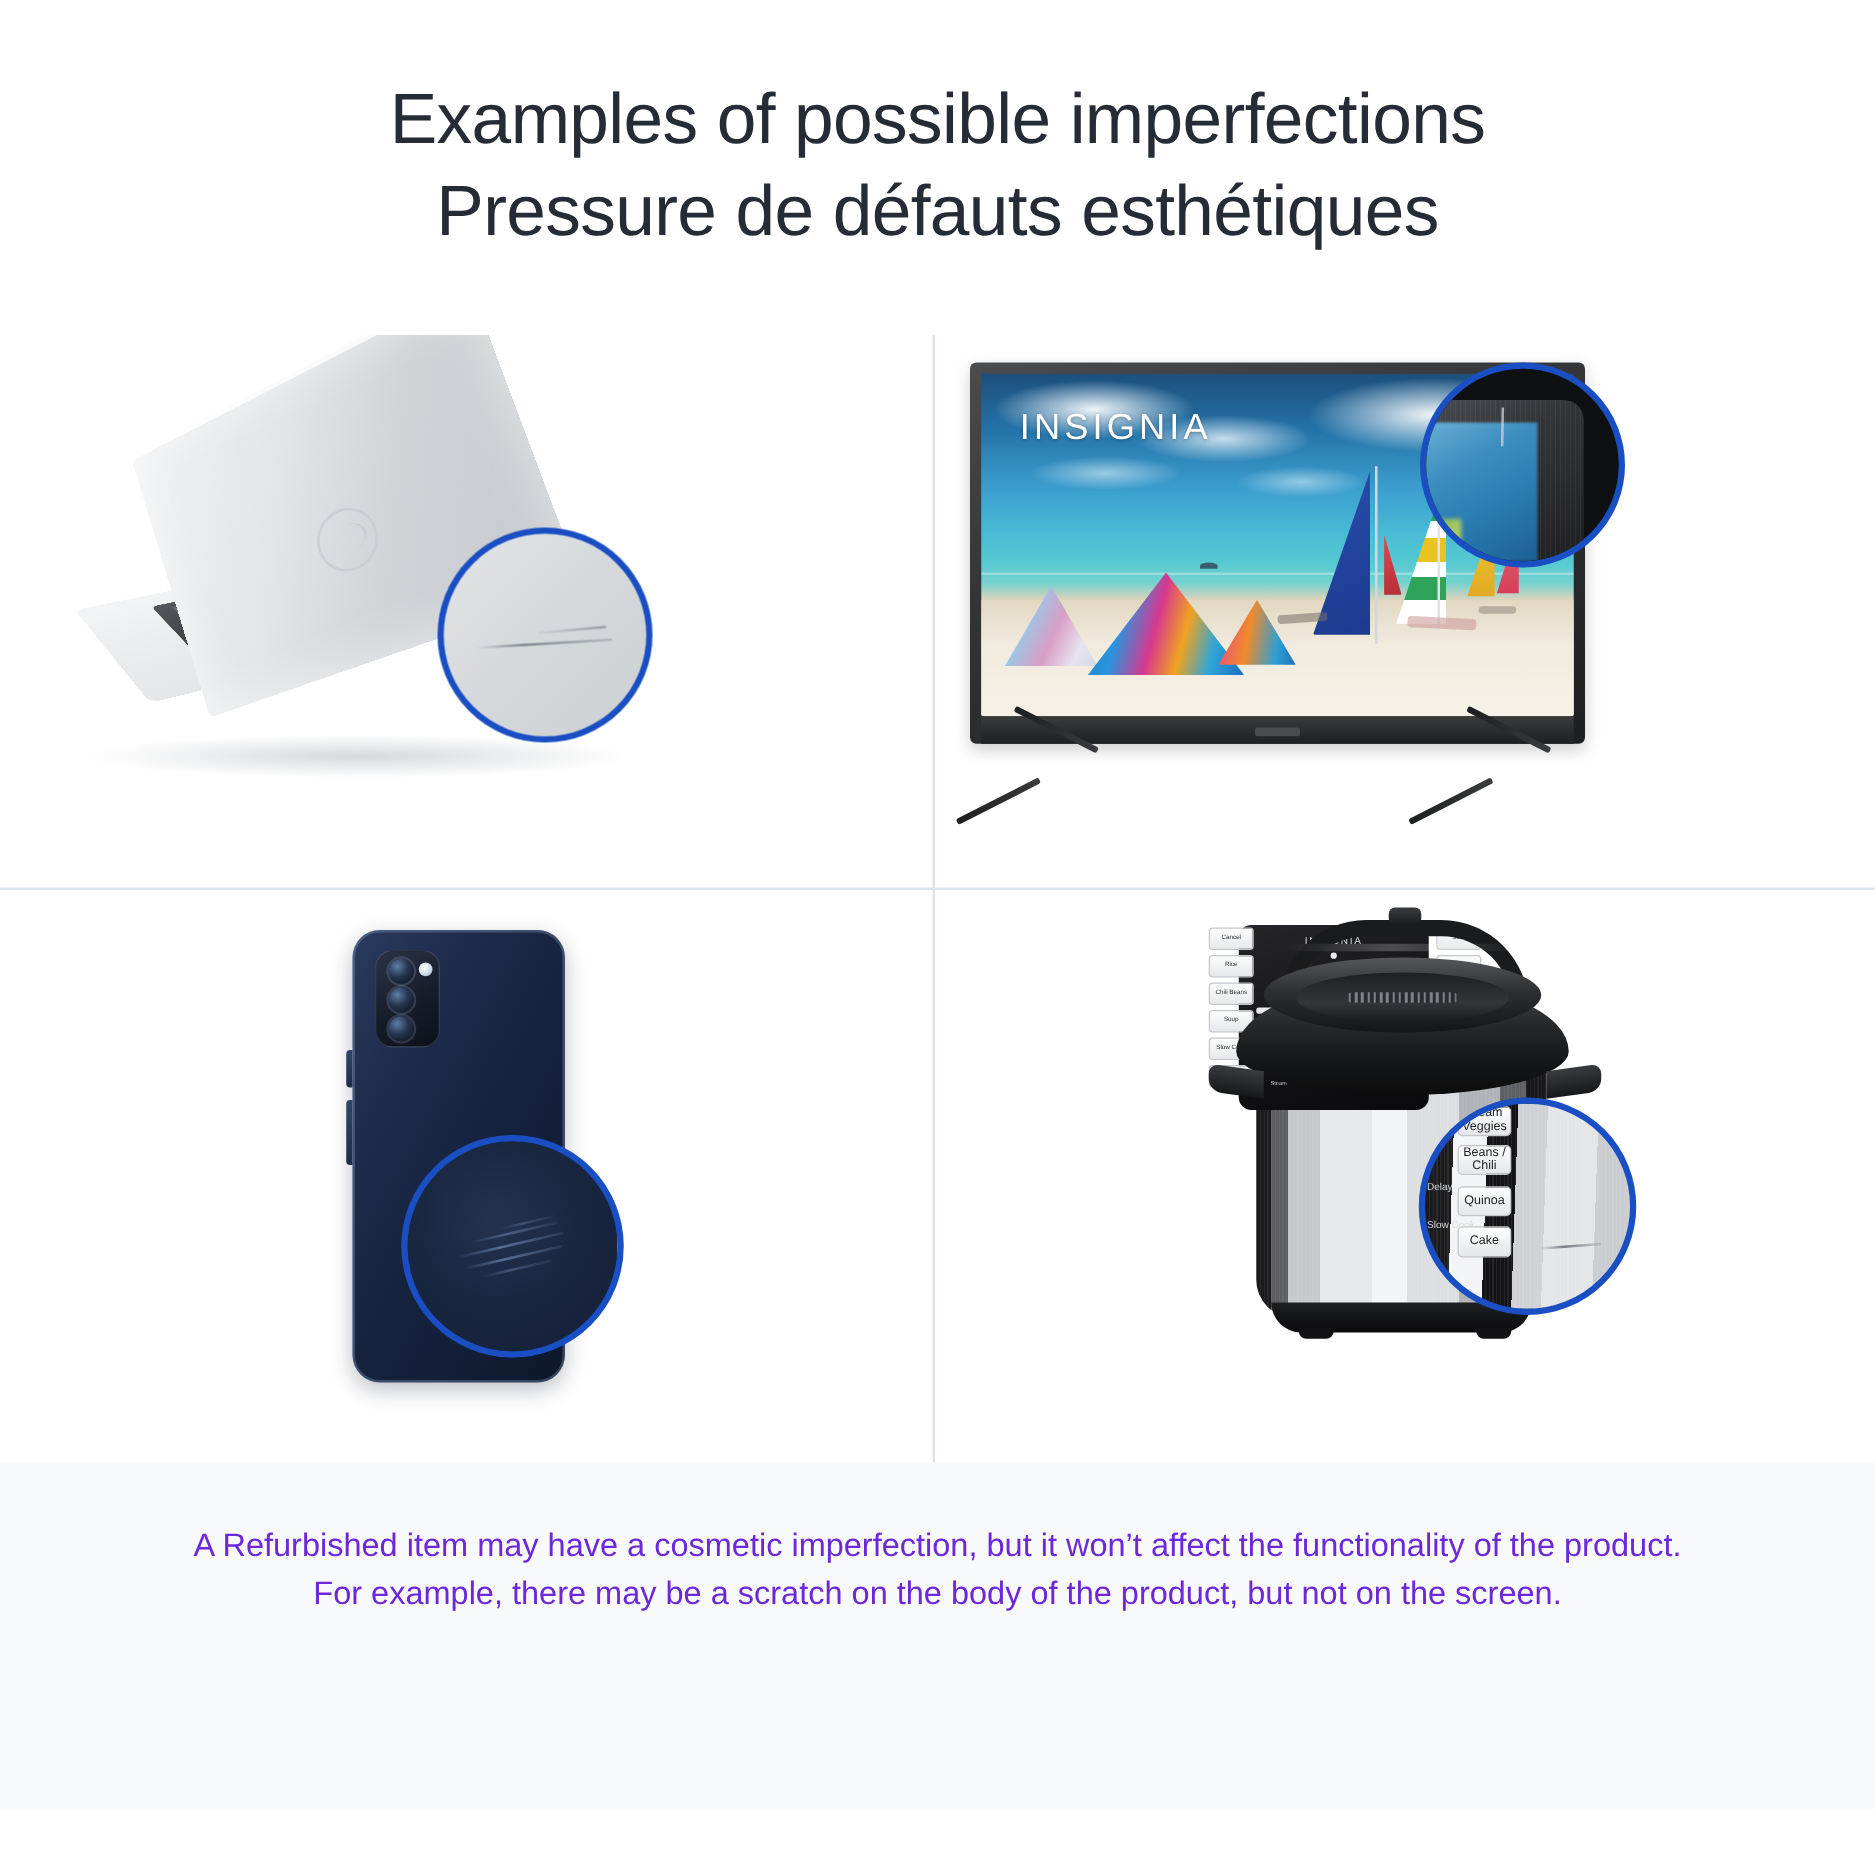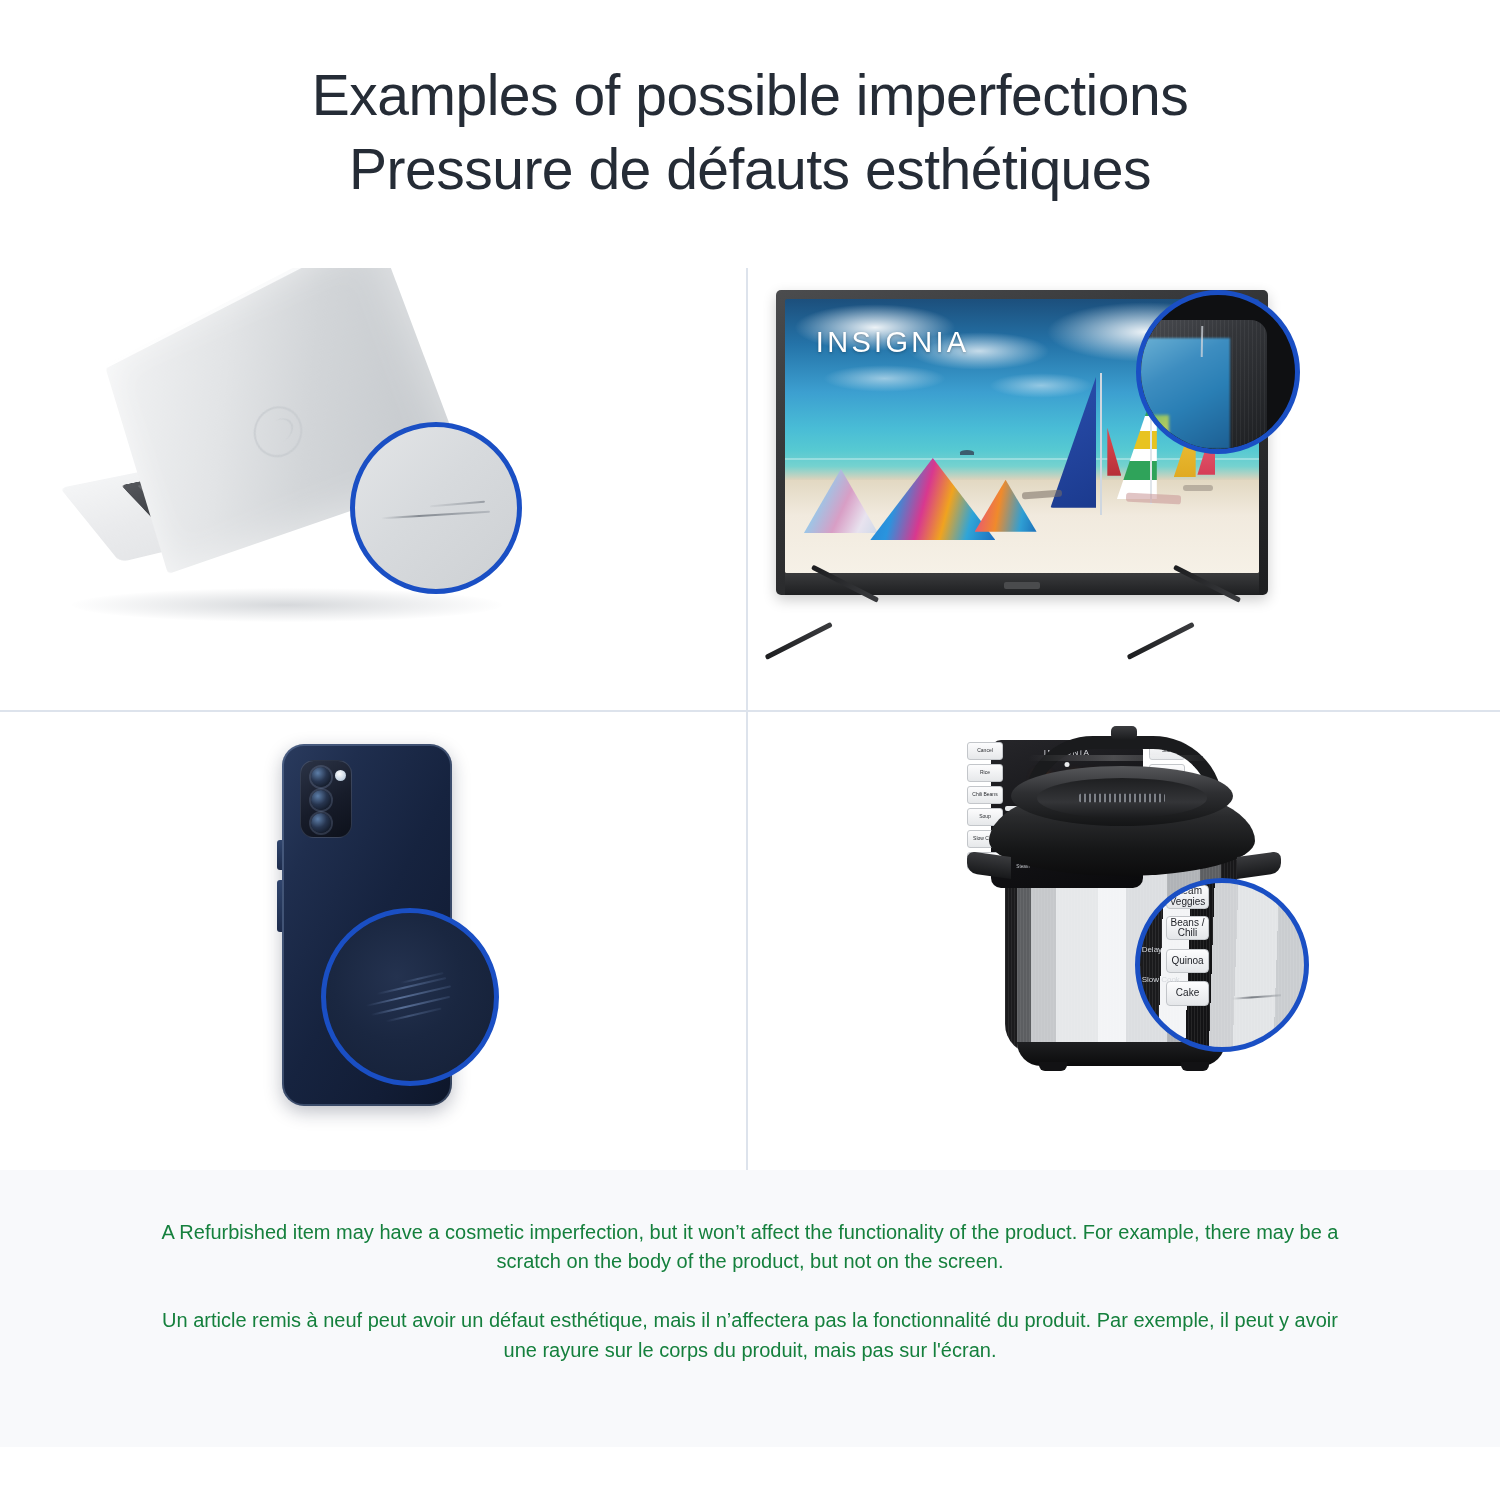--- a/index.html
+++ b/index.html
@@ -717,23 +717,23 @@
   }
 
   
   .footer {
     flex: 1;
     background: #f8f9fb;
     padding: 48px 152px 0;
     text-align: center;
   }
   .footer p {
-    font-size: 20px;
+    font-size: 26px;
     line-height: 1.46;
-    color: #15803d;
+    color: #6d28d9;
   }
   .footer p + p { margin-top: 30px; }
 </style>
 </head>
 <body>
 
 <div class="page">
 
   <div class="header">
     <div class="title-line">Examples of possible imperfections</div>
@@ -936,16 +936,15 @@
             <div class="mc-scratch"></div>
           </div>
         </div>
       </div>
     </div>
 
   </div>
 
   <div class="footer">
     <p>A Refurbished item may have a cosmetic imperfection, but it won’t affect the functionality of the product. For example, there may be a scratch on the body of the product, but not on the screen.</p>
-    <p>Un article remis à neuf peut avoir un défaut esthétique, mais il n’affectera pas la fonctionnalité du produit. Par exemple, il peut y avoir une rayure sur le corps du produit, mais pas sur l'écran.</p>
   </div>
 
 </div>
 
 </body></html>

